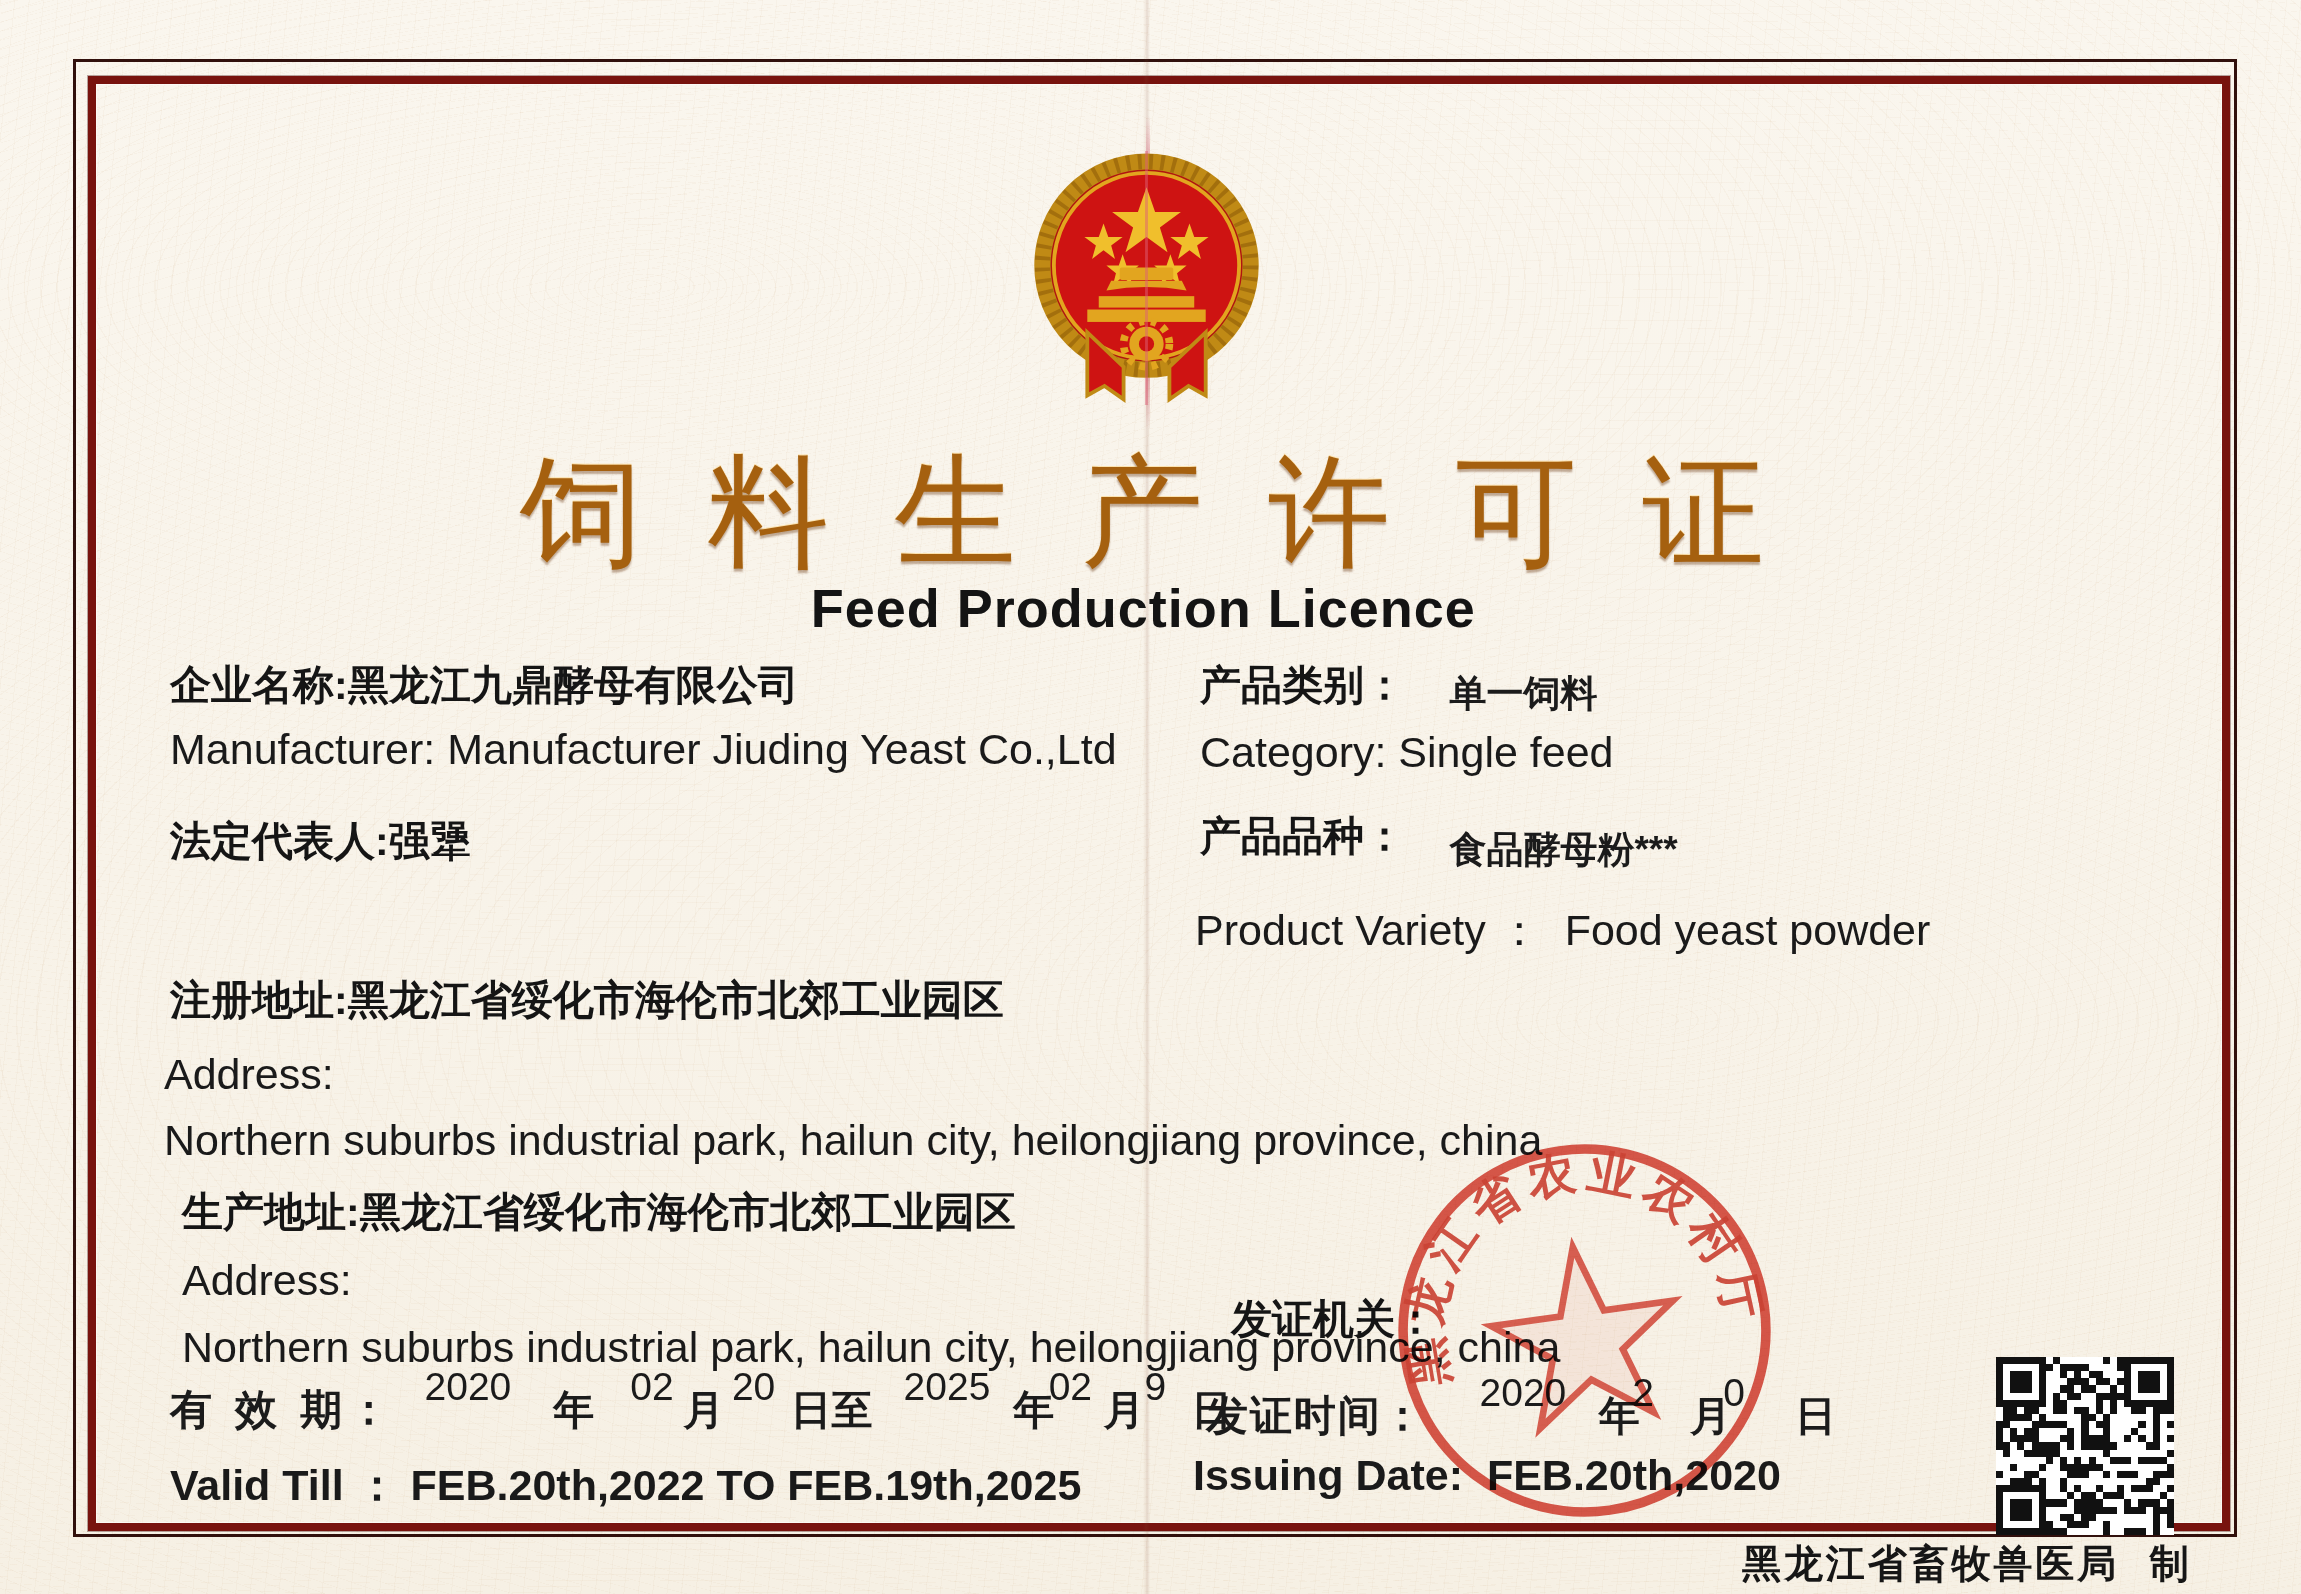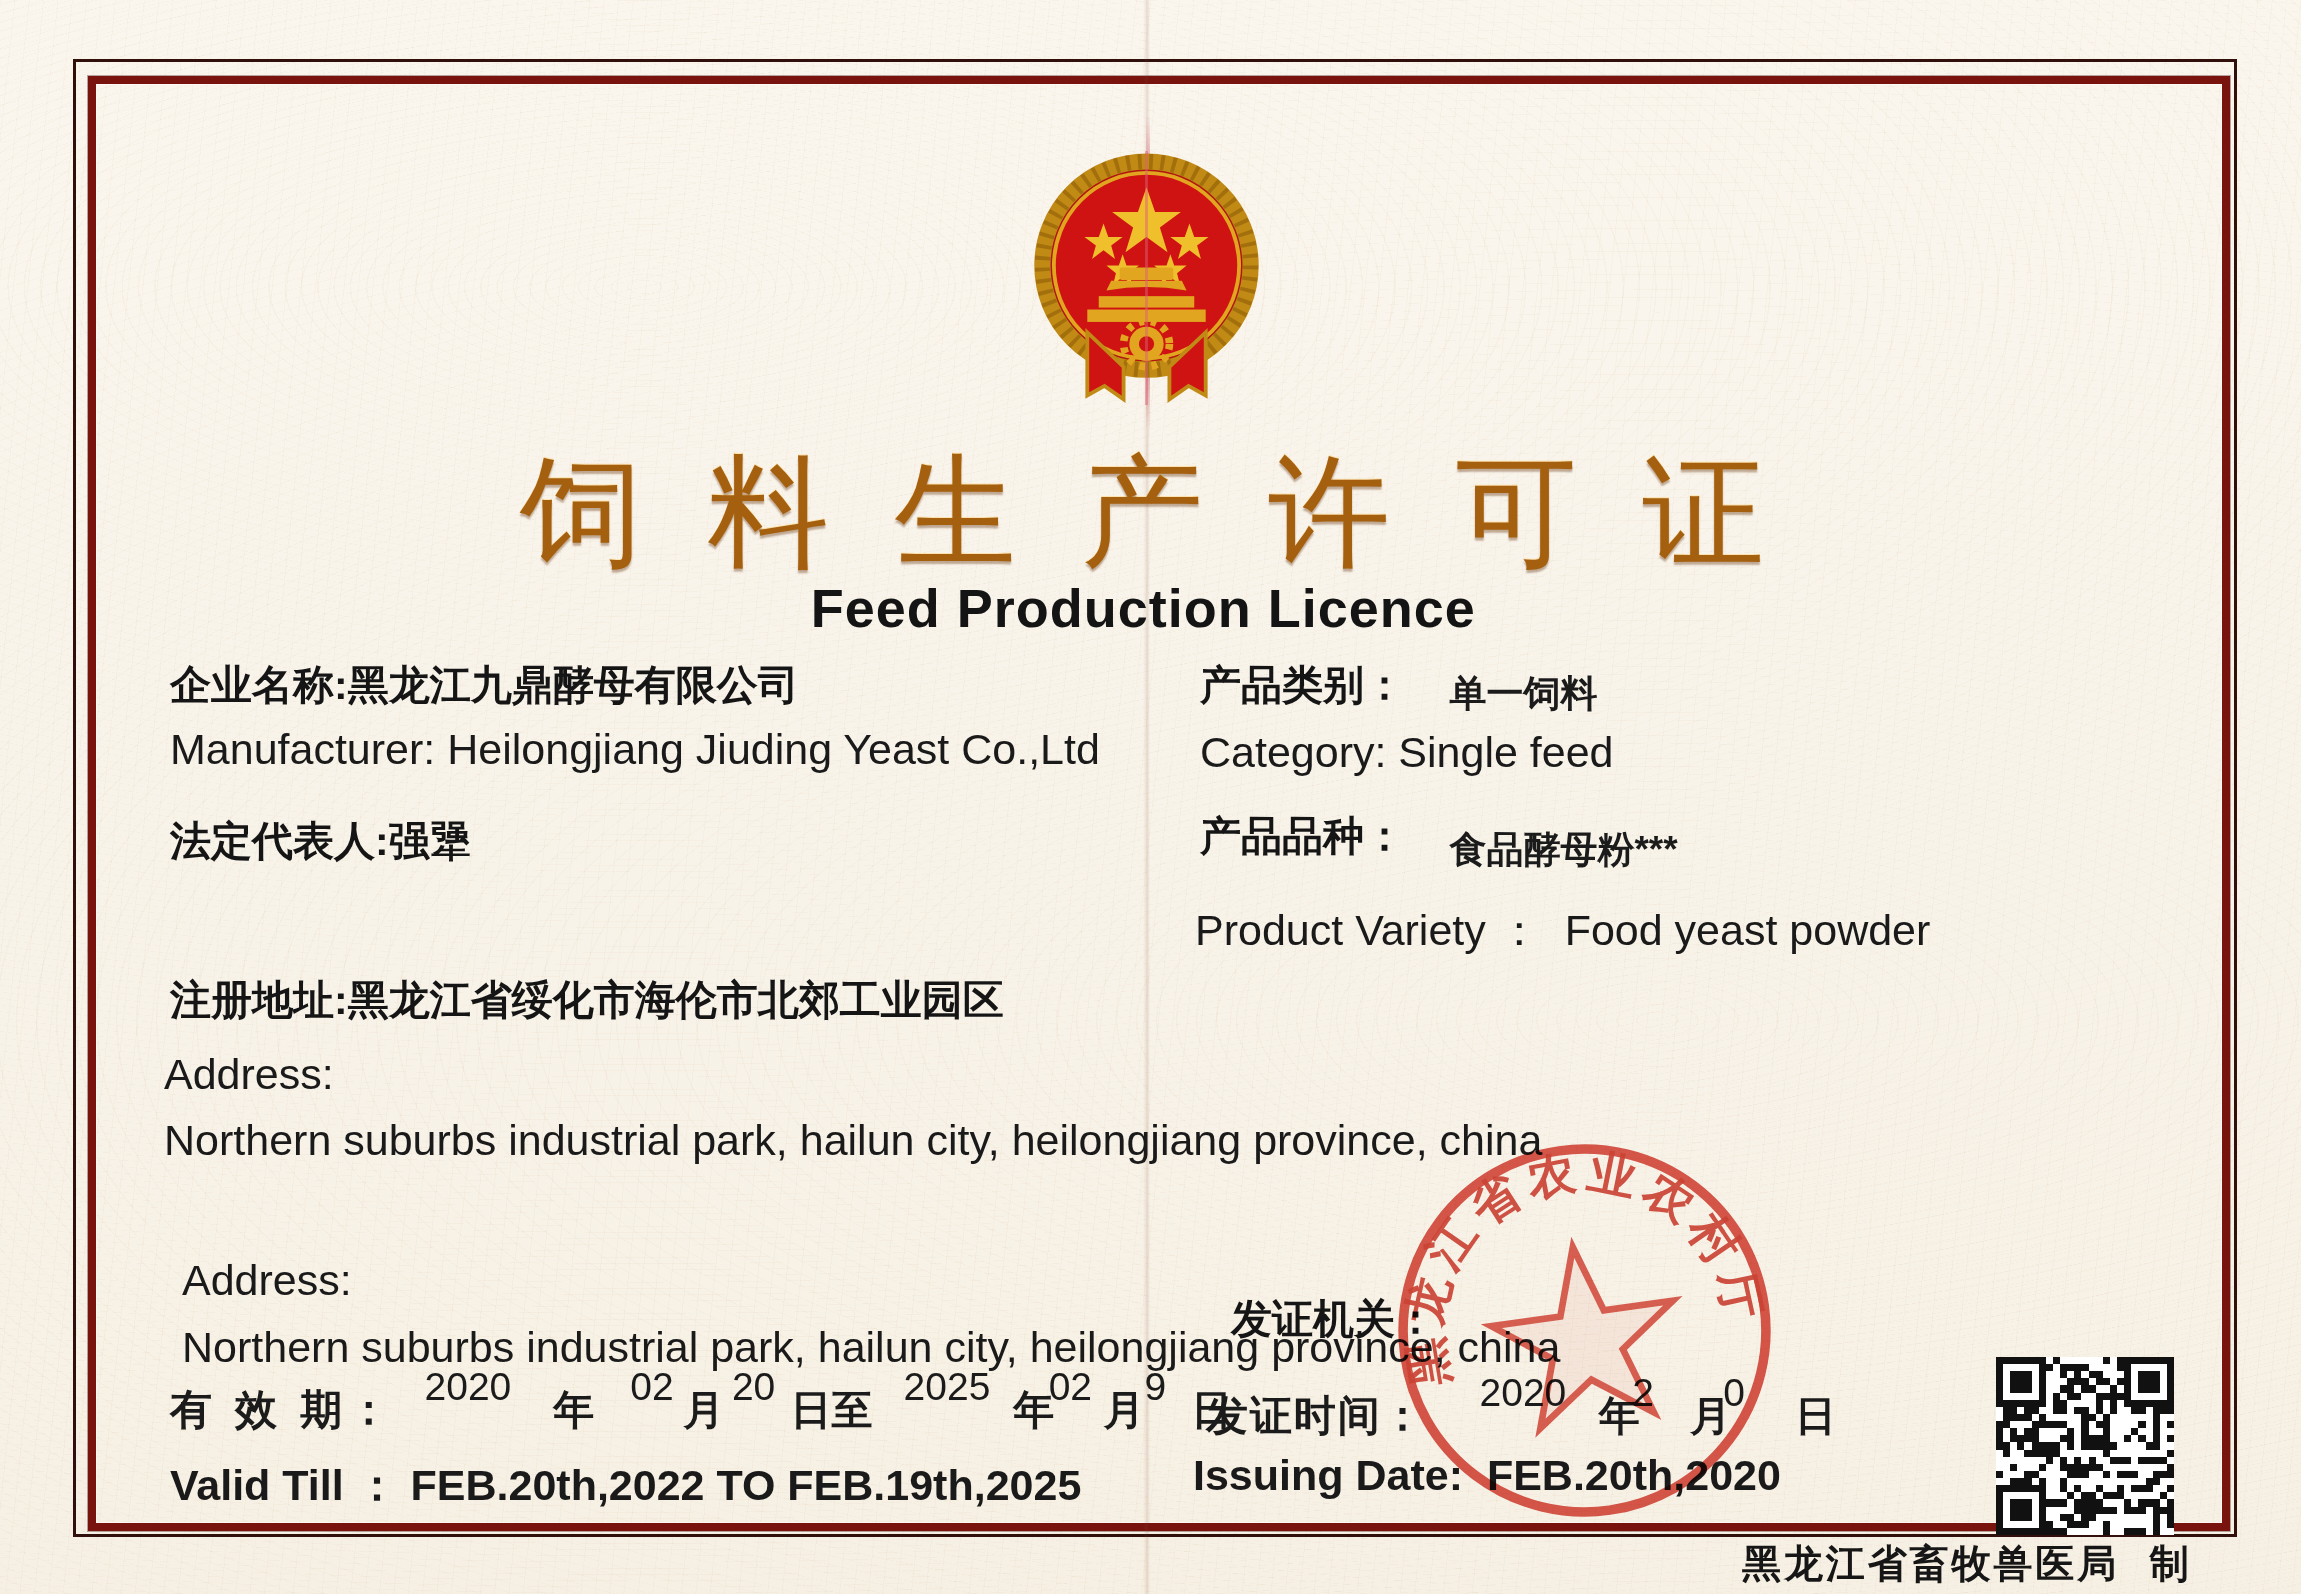--- a/index.html
+++ b/index.html
@@ -85,33 +85,36 @@
   </div>
 
 
   <div class="title-cn">饲料生产许可证</div>
   <div class="title-en">Feed Production Licence</div>
 
   <div class="line cn" style="left:170px;top:658px;">
     <span>企业名称:</span><span class="v">黑龙江九鼎酵母有限公司</span>
   </div>
   <div class="line en" style="left:170px;top:725px;">
-    <span>Manufacturer:</span>&nbsp;<span>Heilongjiang Jiuding Yeast Co.,Ltd</span>
+    <span>Manufacturer:</span>&nbsp;<span>Manufacturer Jiuding Yeast Co.,Ltd</span>
   </div>
 
   <div class="line cn" style="left:170px;top:814px;">
     <span>法定代表人:</span><span class="v">强犟</span>
   </div>
 
   <div class="line cn" style="left:170px;top:973px;">
     <span>注册地址:</span><span class="v">黑龙江省绥化市海伦市北郊工业园区</span>
   </div>
   <div class="line en" style="left:164px;top:1050px;">Address:</div>
   <div class="line en" style="left:164px;top:1116px;">Northern suburbs industrial park, hailun city, heilongjiang province, china</div>
 
+  <div class="line cn" style="left:182px;top:1185px;">
+    <span>生产地址:</span><span class="v">黑龙江省绥化市海伦市北郊工业园区</span>
+  </div>
   <div class="line en" style="left:182px;top:1256px;">Address:</div>
   <div class="line en" style="left:182px;top:1323px;">Northern suburbs industrial park, hailun city, heilongjiang province, china</div>
 
   <div class="daterow" style="left:170px;top:1382px;">
     <span class="dlab">有 效 期：</span>
     <span class="num" style="margin-left:29px;">2020</span>
     <span class="cnu" style="margin-left:42px;">年</span>
     <span class="num" style="margin-left:36px;">02</span>
     <span class="cnu" style="margin-left:9.6px;">月</span>
     <span class="num" style="margin-left:7.6px;">20</span>

